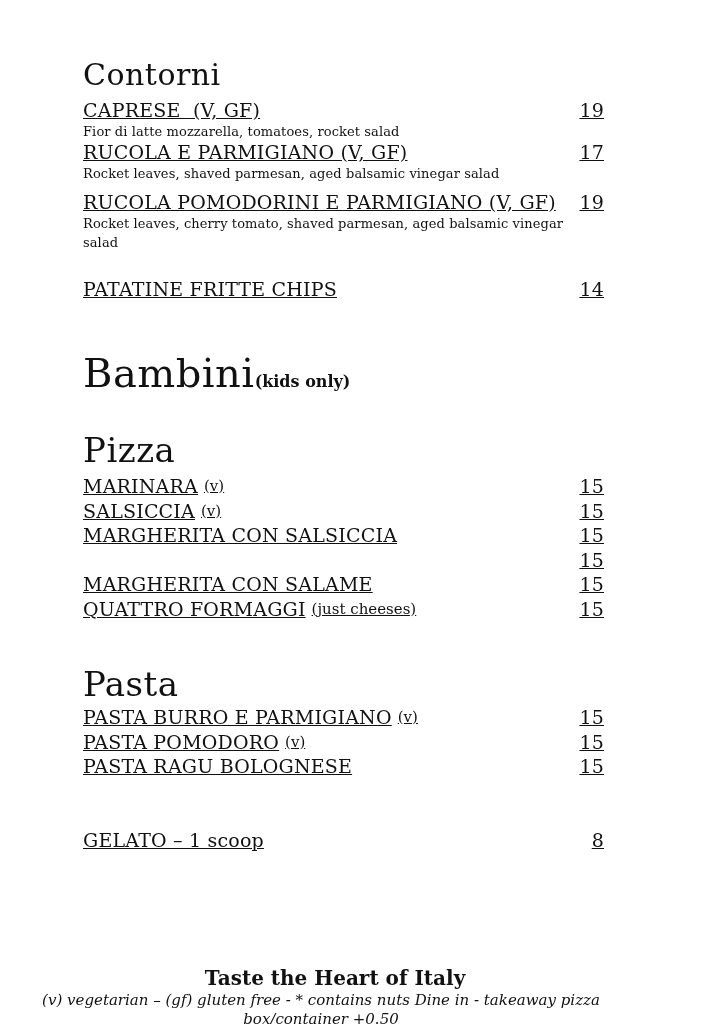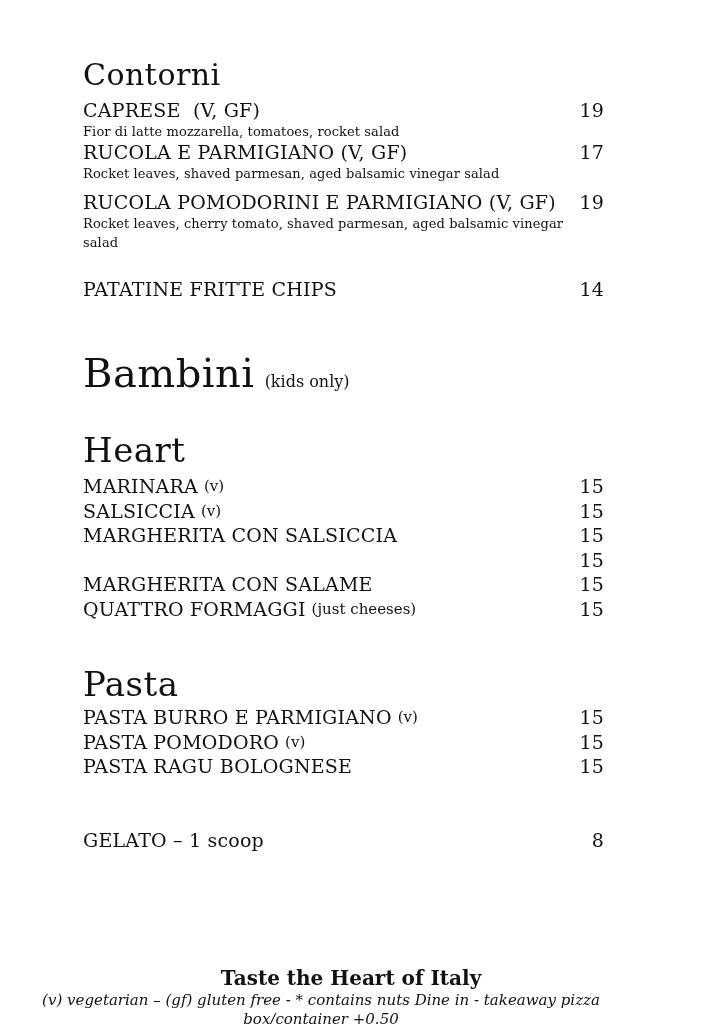--- a/index.html
+++ b/index.html
@@ -23,28 +23,29 @@
     margin: 0;
     letter-spacing: 0.5px;
   }
   .sec-title.h-contorni { font-size: 30px; line-height: 34px; margin-top: 58px; }
   .sec-title.h-bambini  { font-size: 40px; line-height: 44px; margin-top: 50px; }
   .sec-title.h-pizza    { font-size: 34px; line-height: 38px; margin-top: 27px; }
   .sec-title.h-pasta    { font-size: 34px; line-height: 38px; margin-top: 44px; }
   .h-note {
     font-size: 16px;
     letter-spacing: 0;
-    margin-left: 10px;
+    font-weight: bold;
   }
   .row {
     display: flex;
     align-items: flex-start;
     font-size: 19px;
     line-height: 23px;
     letter-spacing: 0.2px;
+    text-decoration: underline;
   }
   .rows-tight .row { line-height: 24.5px; }
   .iname { white-space: pre-wrap; }
   .inote {
     font-size: 15px;
     margin-left: 6px;
     letter-spacing: 0;
   }
   .price {
     margin-left: auto;
@@ -60,21 +61,21 @@
   .mt7  { margin-top: 7px; }
   .mt23 { }
   .mt25 { margin-top: 8px; }
   .mt26 { margin-top: 26px; }
   .mt5  { margin-top: 5px; }
   .mt2  { margin-top: 2px; }
   .mt50 { margin-top: 50px; }
   .footer-tagline {
     position: absolute;
     top: 966px;
-    left: 16px;
+    left: 0;
     width: 670px;
     text-align: center;
     font-size: 20px;
     line-height: 24px;
     font-weight: bold;
   }
   .footer-note {
     position: absolute;
     top: 991px;
     left: 0;
@@ -110,21 +111,21 @@
   </div>
   <div class="desc">Rocket leaves, cherry tomato, shaved parmesan, aged balsamic vinegar salad</div>
 
   <div class="row mt26">
     <span class="iname">PATATINE FRITTE CHIPS</span>
     <span class="price">14</span>
   </div>
 
   <h2 class="sec-title h-bambini"><span>Bambini</span><span class="h-note">(kids only)</span></h2>
 
-  <h2 class="sec-title h-pizza">Heart</h2>
+  <h2 class="sec-title h-pizza">Pizza</h2>
 
   <div class="rows-tight">
     <div class="row mt5">
       <span class="iname">MARINARA</span>
       <span class="inote">(v)</span>
       <span class="price">15</span>
     </div>
     <div class="row">
       <span class="iname">SALSICCIA</span>
       <span class="inote">(v)</span>

